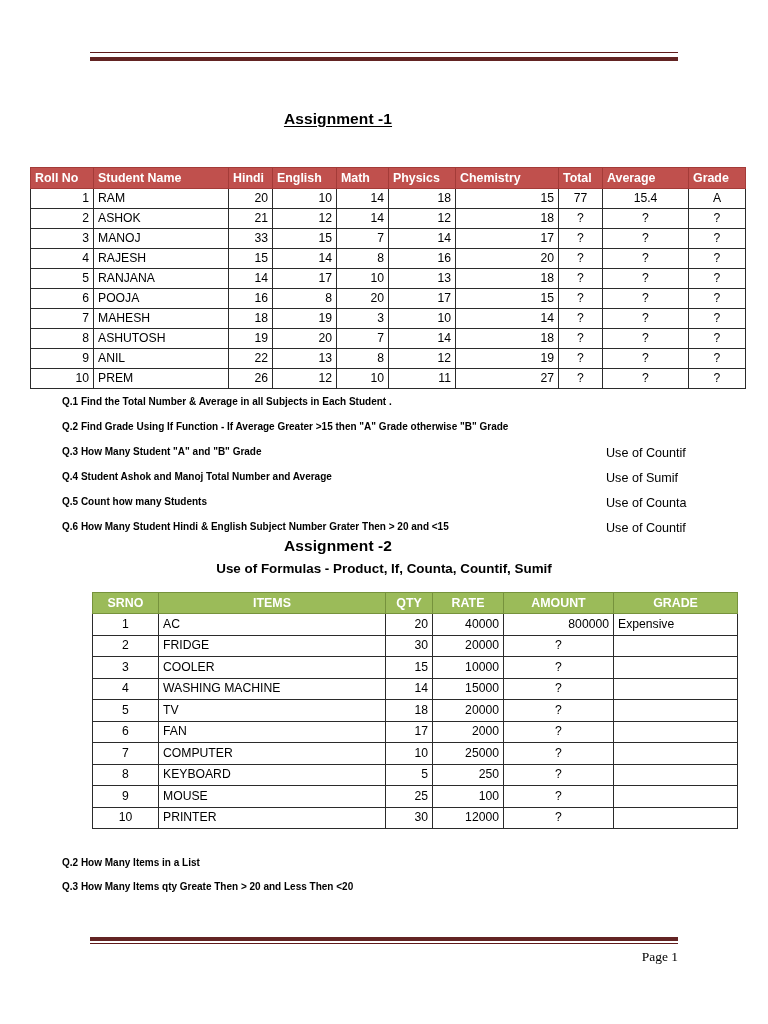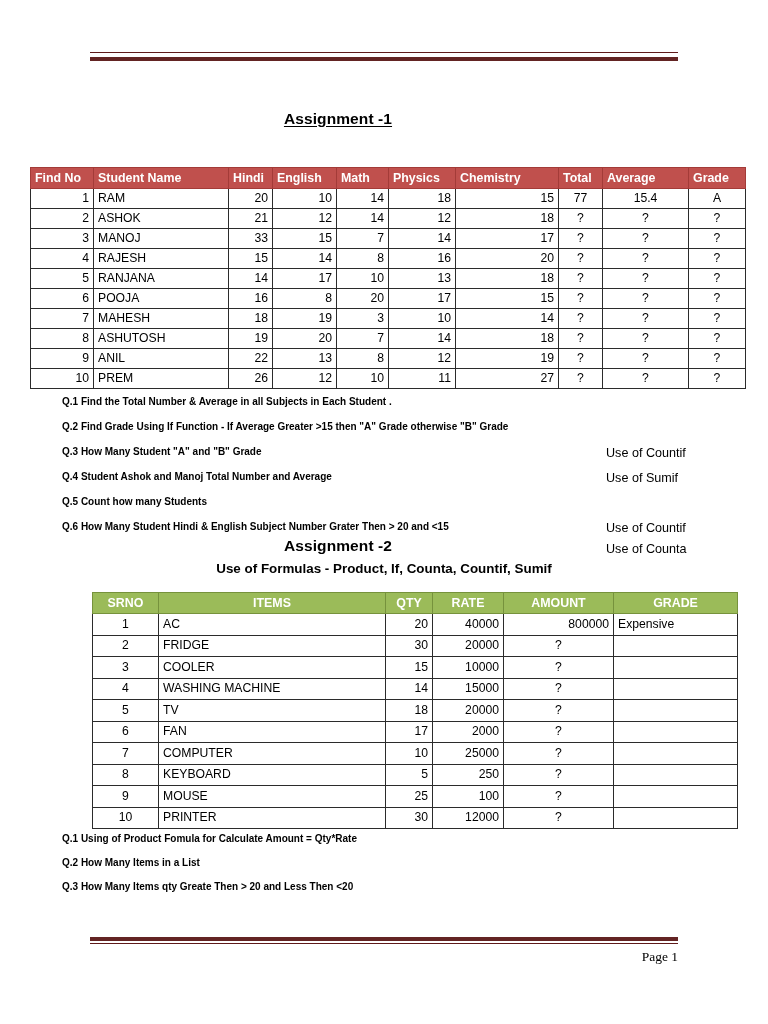--- a/index.html
+++ b/index.html
@@ -171,21 +171,21 @@
         <col style="width:64px">
       <col style="width:52px">
         <col style="width:67px">
         <col style="width:103px">
         <col style="width:44px">
       <col style="width:86px">
         <col style="width:57px">
     </colgroup>
     <thead>
       <tr>
-        <th class="h-left">Find No</th>
+        <th class="h-left">Roll No</th>
         <th class="h-left">Student Name</th>
         <th class="h-left">Hindi</th>
         <th class="h-left">English</th>
         <th class="h-left">Math</th>
         <th class="h-left">Physics</th>
         <th class="h-left">Chemistry</th>
         <th class="h-left">Total</th>
         <th class="h-left">Average</th>
         <th class="h-left">Grade</th>
       </tr>
@@ -316,21 +316,21 @@
 
   <div class="qline" style="left:62px; top:396px;">Q.1 Find the Total Number &amp; Average in all Subjects in Each Student .</div>
   <div class="qline" style="left:62px; top:421px;">Q.2 Find Grade Using If Function - If Average Greater  &gt;15 then "A" Grade otherwise "B" Grade</div>
   <div class="qline" style="left:62px; top:446px;">Q.3 How Many Student "A" and "B" Grade</div>
   <div class="qline" style="left:62px; top:471px;">Q.4 Student Ashok and Manoj Total Number and Average</div>
   <div class="qline" style="left:62px; top:496px;">Q.5 Count how many Students</div>
   <div class="qline" style="left:62px; top:521px;text-align:center;">Q.6 How Many Student Hindi &amp; English Subject Number Grater Then &gt; 20 and &lt;15</div>
 
   <div class="quse" style="left:606px; top:446px;">Use of Countif</div>
   <div class="quse" style="left:606px; top:471px;">Use of Sumif</div>
-  <div class="quse" style="left:606px; top:496px;margin-top:46px;">Use of Counta</div>
+  <div class="quse" style="left:606px; top:496px;">Use of Counta</div>
   <div class="quse" style="left:606px; top:521px;">Use of Countif</div>
 
   <div class="title" style="top:537px;">Assignment -2</div>
 
   <div class="subtitle" style="top:561px;">Use of Formulas - Product, If, Counta, Countif, Sumif</div>
 
   <table class="doc-table" id="table-items" style="left:92px; top:592px; width:645px;">
     <colgroup>
       <col style="width:66px">
         <col style="width:227px">
@@ -426,21 +426,20 @@
           <td class="c-center">10</td>
           <td class="c-left">PRINTER</td>
           <td class="c-right">30</td>
           <td class="c-right">12000</td>
           <td class="c-center">?</td>
           <td class="c-left"></td>
         </tr>
       </tbody>
   </table>
 
-  <div class="qline" style="left:62px; top:833px;">Q.1 Using of Product Fomula for Calculate Amount = Qty*Rate</div>
   <div class="qline" style="left:62px; top:857px;">Q.2 How Many Items in a List</div>
   <div class="qline" style="left:62px; top:881px;">Q.3 How Many Items qty Greate Then &gt; 20 and Less Then &lt;20</div>
 
   <div class="ftr-rule" style="top:937px;">
     <div class="thick"></div>
     <div class="gap"></div>
     <div class="thin"></div>
   </div>
 
   <div class="page-num" style="top:949px;">Page 1</div>

